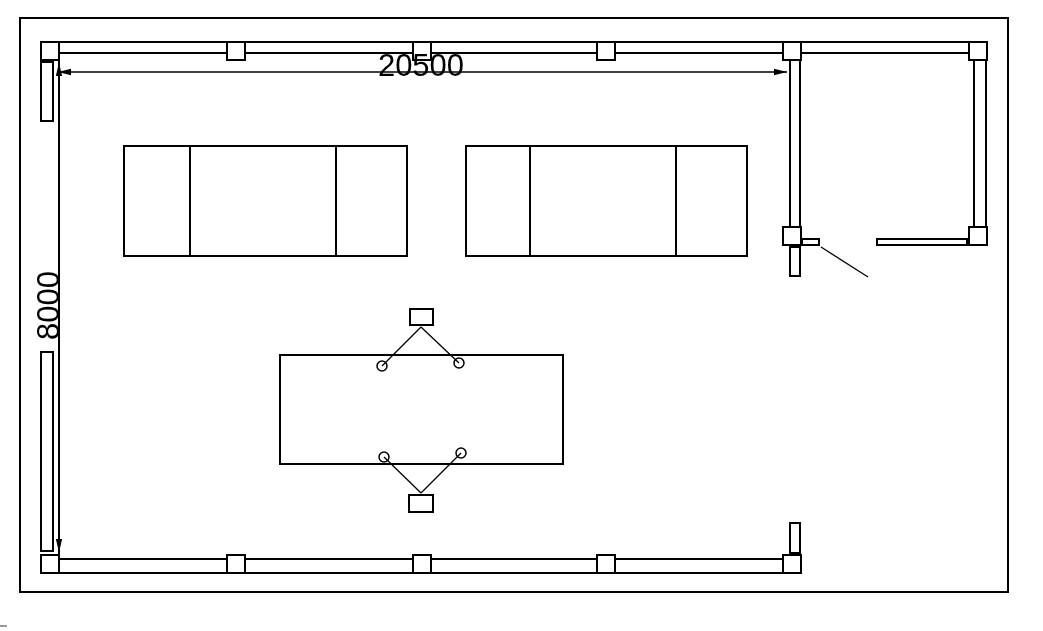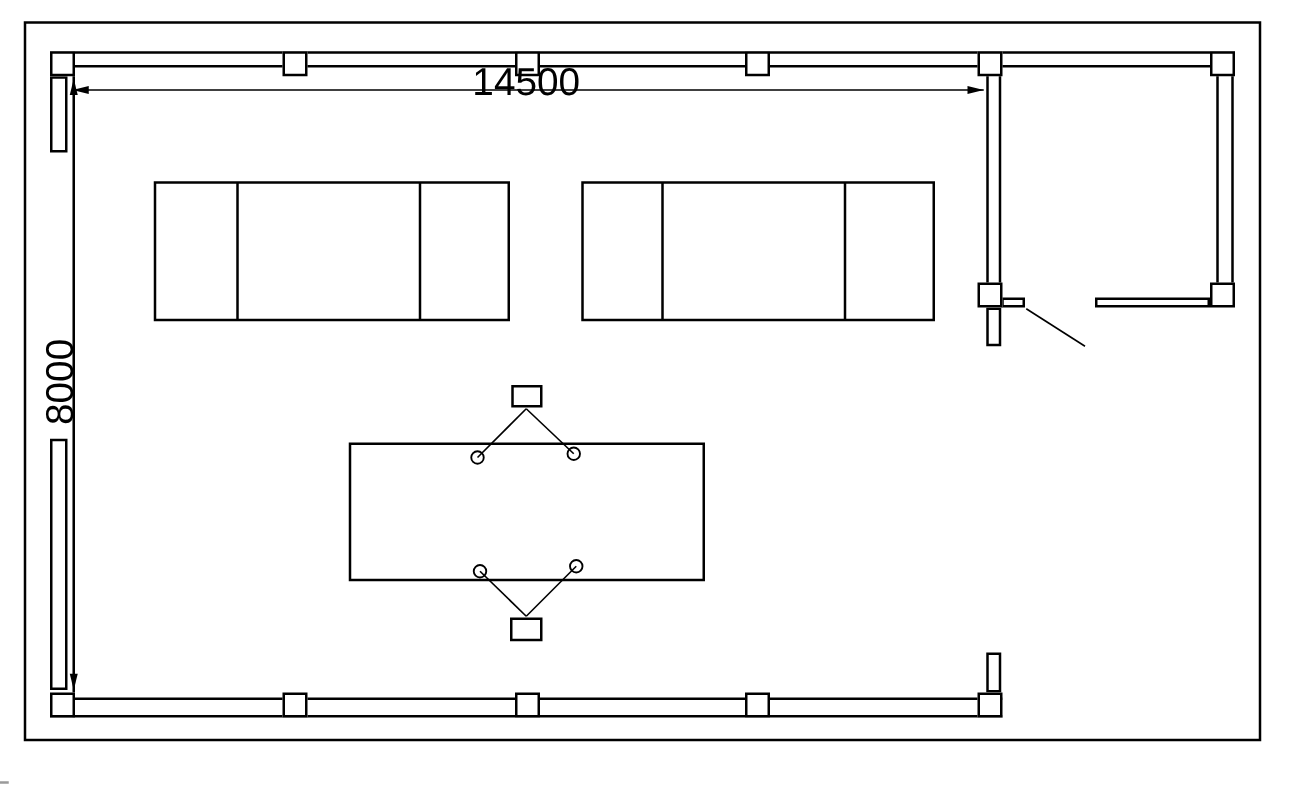--- a/index.html
+++ b/index.html
@@ -57,21 +57,21 @@
 <div class="ln" style="left:335px;top:146px;width:2px;height:110px;"></div>
 
 <div class="box" style="left:465px;top:145px;width:283px;height:112px;"></div>
 <div class="ln" style="left:529px;top:146px;width:2px;height:110px;"></div>
 <div class="ln" style="left:675px;top:146px;width:2px;height:110px;"></div>
 
 <div class="box" style="left:279px;top:354px;width:285px;height:111px;"></div>
 <div class="box" style="left:409px;top:308px;width:25px;height:18px;"></div>
 <div class="box" style="left:408px;top:494px;width:26px;height:19px;"></div>
 
-<div class="dim-text" style="left:346px;top:50px;width:150px;">14500</div>
+<div class="dim-text" style="left:346px;top:50px;width:150px;">20500</div>
 <div class="dim-text" style="left:7px;top:290px;width:82px;height:31px;transform:rotate(-90deg);transform-origin:center center;">8000</div>
 
 <svg class="overlay" width="1043" height="631" viewBox="0 0 1043 631">
 
   <line x1="58" y1="72" x2="787" y2="72" stroke="#000" stroke-width="1.3"></line>
   <polygon points="58,72 71,68.8 71,75.2" fill="#000"></polygon>
   <polygon points="787,72 774,68.8 774,75.2" fill="#000"></polygon>
 
   <line x1="59" y1="62" x2="59" y2="553" stroke="#000" stroke-width="1.3"></line>
   <polygon points="59,63 55.8,76 62.2,76" fill="#000"></polygon>

